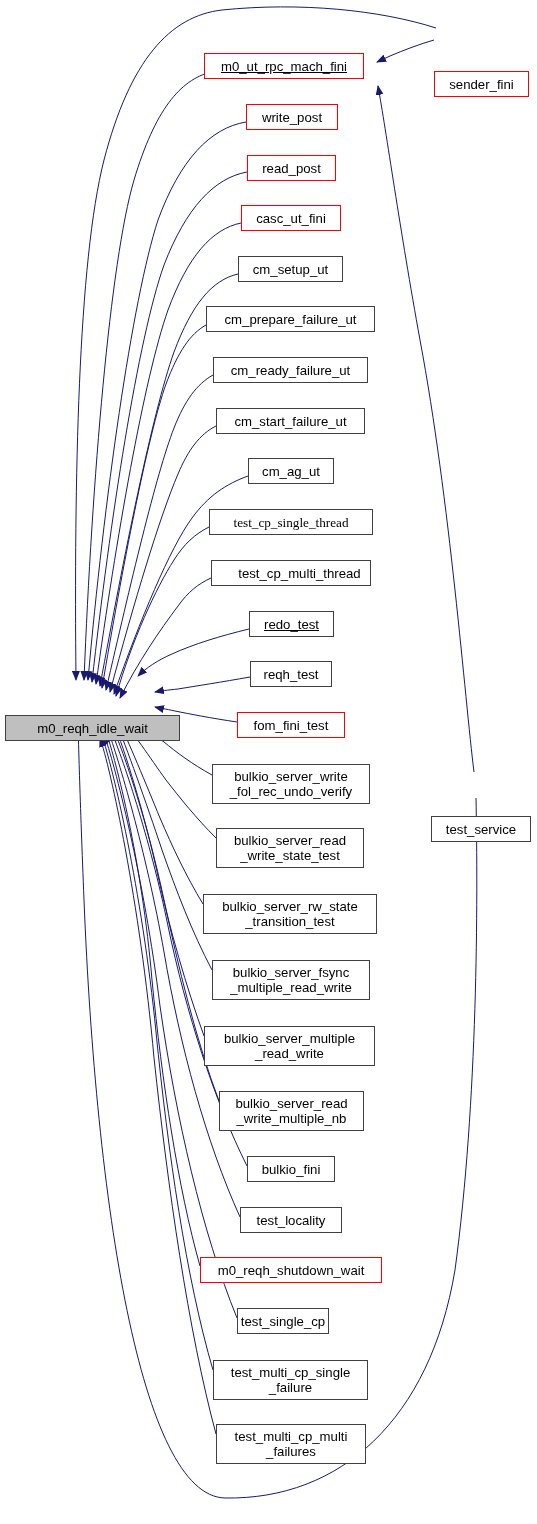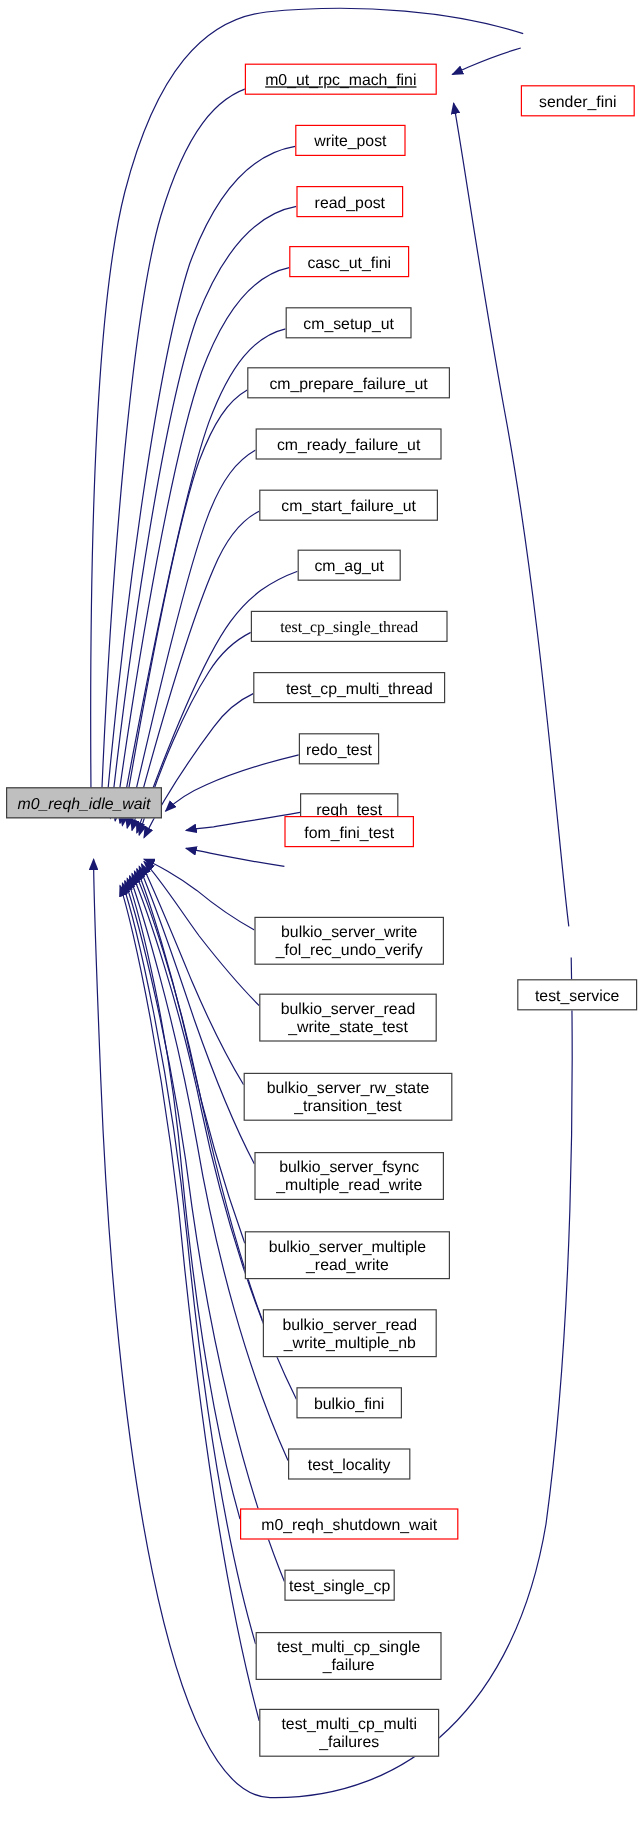--- a/index.html
+++ b/index.html
@@ -86,36 +86,36 @@
         <path d="M 247,1166 C 214,1100 186,1012 168,926 C 150,838 122,756 110,728" fill="none" stroke="#191970" stroke-width="1" marker-end="url(#arrowhead)"></path>
         <path d="M 240,1217 C 206,1142 180,1046 164,952 C 146,850 118,758 108,730" fill="none" stroke="#191970" stroke-width="1" marker-end="url(#arrowhead)"></path>
         <path d="M 200,1266 C 178,1188 162,1082 152,980 C 142,862 116,760 106,732" fill="none" stroke="#191970" stroke-width="1" marker-end="url(#arrowhead)"></path>
         <path d="M 237,1318 C 202,1232 176,1118 160,1006 C 144,876 114,762 104,734" fill="none" stroke="#191970" stroke-width="1" marker-end="url(#arrowhead)"></path>
         <path d="M 213,1370 C 186,1278 168,1152 156,1032 C 142,890 112,764 102,736" fill="none" stroke="#191970" stroke-width="1" marker-end="url(#arrowhead)"></path>
         <path d="M 216,1434 C 188,1330 168,1188 154,1058 C 140,902 110,766 100,738" fill="none" stroke="#191970" stroke-width="1" marker-end="url(#arrowhead)"></path>
       </g>
   </svg>
 
   <div id="node-layer">
-      <div class="node current" style="left: 5px; top: 656px; width: 130px; height: 26px; font-style: italic;"><span>m0_reqh_idle_wait</span></div>
+      <div class="node current" style="left: 5px; top: 715px; width: 175px; height: 26px;"><span>m0_reqh_idle_wait</span></div>
       <div class="node red" style="left: 434px; top: 27px; width: 95px; height: 26px; margin-top: 44px;"><span>sender_fini</span></div>
       <div class="node red" style="left: 204px; top: 53px; width: 160px; height: 26px; text-decoration: underline;"><span>m0_ut_rpc_mach_fini</span></div>
       <div class="node red" style="left: 246px; top: 104px; width: 92px; height: 26px;"><span>write_post</span></div>
       <div class="node red" style="left: 247px; top: 155px; width: 89px; height: 26px;"><span>read_post</span></div>
       <div class="node red" style="left: 241px; top: 205px; width: 100px; height: 26px;"><span>casc_ut_fini</span></div>
       <div class="node" style="left: 238px; top: 256px; width: 105px; height: 26px;"><span>cm_setup_ut</span></div>
       <div class="node" style="left: 206px; top: 306px; width: 169px; height: 26px;"><span>cm_prepare_failure_ut</span></div>
       <div class="node" style="left: 213px; top: 357px; width: 155px; height: 26px;"><span>cm_ready_failure_ut</span></div>
       <div class="node" style="left: 216px; top: 408px; width: 149px; height: 26px;"><span>cm_start_failure_ut</span></div>
       <div class="node" style="left: 248px; top: 458px; width: 86px; height: 26px;"><span>cm_ag_ut</span></div>
       <div class="node" style="left: 209px; top: 509px; width: 164px; height: 26px; font-family: Liberation Serif, serif;"><span>test_cp_single_thread</span></div>
       <div class="node" style="left: 211px; top: 560px; width: 160px; height: 26px; padding-left: 17px;"><span>test_cp_multi_thread</span></div>
-      <div class="node" style="left: 249px; top: 611px; width: 67px; height: 26px;"><span>redo_test</span></div>
+      <div class="node" style="left: 249px; top: 611px; width: 85px; height: 26px; text-decoration: underline;"><span>redo_test</span></div>
       <div class="node" style="left: 250px; top: 661px; width: 82px; height: 26px;"><span>reqh_test</span></div>
-      <div class="node red" style="left: 237px; top: 680px; width: 108px; height: 26px;"><span>fom_fini_test</span></div>
+      <div class="node red" style="left: 237px; top: 712px; width: 108px; height: 26px;"><span>fom_fini_test</span></div>
       <div class="node" style="left: 212px; top: 764px; width: 158px; height: 40px;"><span>bulkio_server_write
 _fol_rec_undo_verify</span></div>
       <div class="node" style="left: 216px; top: 828px; width: 148px; height: 40px;"><span>bulkio_server_read
 _write_state_test</span></div>
       <div class="node" style="left: 203px; top: 894px; width: 174px; height: 40px;"><span>bulkio_server_rw_state
 _transition_test</span></div>
       <div class="node" style="left: 212px; top: 960px; width: 158px; height: 40px;"><span>bulkio_server_fsync
 _multiple_read_write</span></div>
       <div class="node" style="left: 204px; top: 1026px; width: 171px; height: 40px;"><span>bulkio_server_multiple
 _read_write</span></div>

